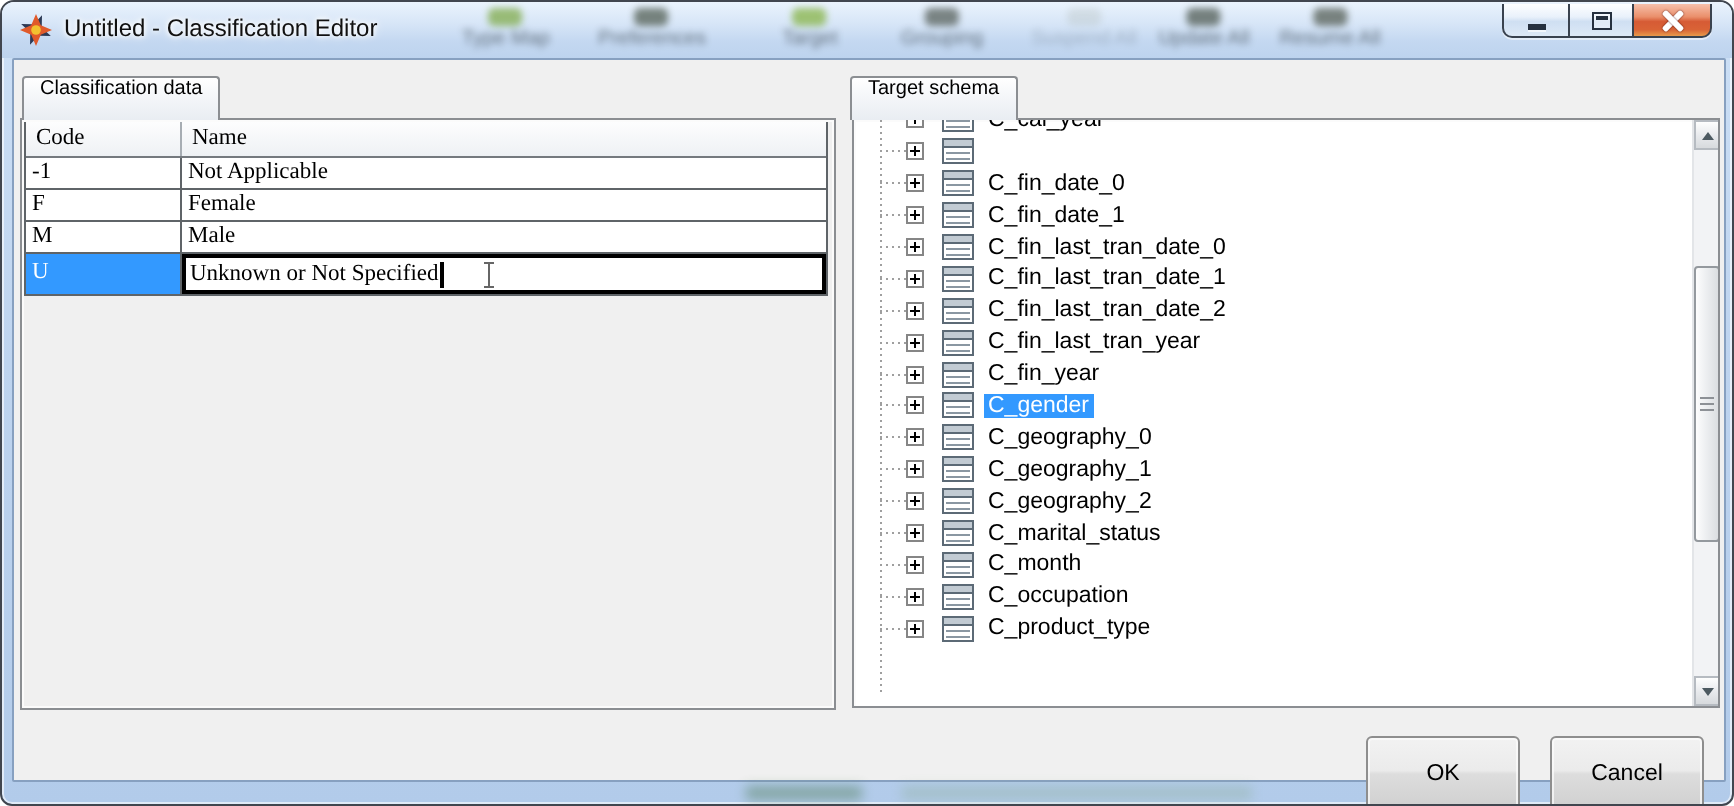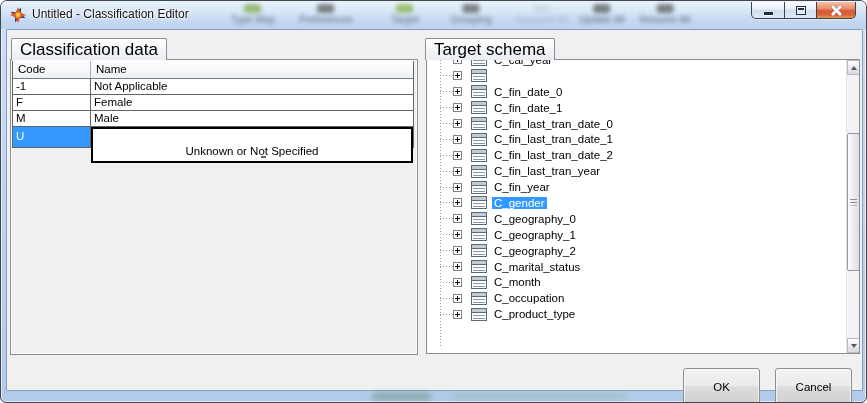--- a/index.html
+++ b/index.html
@@ -43,48 +43,48 @@
   .g-close::after  { transform:rotate(-45deg); }
 
   
   .smudge { position:absolute; filter:blur(3px); pointer-events:none; }
 
   
   .client { position:absolute; left:5px; top:28px; width:857px; height:362px; background:#f0f0f0;
             border:1px solid #87a0c0; border-radius:1px; }
 
   
-  .tab { position:absolute; height:22px; padding:0 8px; z-index:3; font-size:17px; color:#000;
-         display:flex; align-items:flex-end; border:1px solid #8b8e92; border-bottom:none; border-radius:2px 2px 0 0;
+  .tab { position:absolute; height:22px; padding:0 8px; z-index:3; font-size:10px; color:#000;
+         display:flex; align-items:flex-start; border:1px solid #8b8e92; border-bottom:none; border-radius:2px 2px 0 0;
          background:linear-gradient(180deg,#ffffff 0%,#f4f6f9 45%,#e9edf2 100%); }
   #tab-left  { left:4px;   top:8px; }
   #tab-right { left:418px; top:8px; }
 
   
   .panel { position:absolute; border:1px solid #8b8e92; }
   #panel-left  { left:3px;   top:29px; width:408px; height:296px; background:#f0f0f0;
-                 box-shadow: inset 1px 1px 0 #fbfbfb, inset -1px -1px 0 #fbfbfb; }
+                 box-shadow: inset 1px 1px 0 #fbfbfb, inset -1px -1px 0 #fbfbfb; font-family: Liberation Serif, serif; }
   #panel-right { left:419px; top:29px; width:434px; height:295px; background:#ffffff;
                  box-shadow: inset 1px 1px 0 #fbfbfb; overflow:hidden; }
 
   
   .tbl { position:absolute; left:1px; top:1px; width:402px; border-left:1px solid #5f6468;
          border-right:1px solid #5f6468; background:#fff; }
   .tbl-header { display:flex; height:18px; background:linear-gradient(#fdfdfe,#eef1f4);
                 border-bottom:1px solid #74797e; }
   .th { font-size:11.5px; color:#000; padding:2px 5px; white-space:nowrap; }
   .th.code { width:78px; border-right:1px solid #a7adb3; }
   .th.name { flex:1; }
   .tbl-row { display:flex; height:16px; background:#fff; border-bottom:1px solid #5f6468; }
   .td { font-size:11.5px; color:#000; white-space:nowrap; overflow:hidden; }
   .td.code { width:78px; padding:1px 3px; border-right:1px solid #5f6468; }
   .td.name { flex:1; padding:1px 3px; }
   .tbl-row.editing { height:21px; border-bottom:1px solid #5f6468; }
   .tbl-row.editing .td.code { padding-top:3px; }
-  .td.name.edit { border:2px solid #000; background:#fff; padding:16px 2px; display:flex; align-items:center;flex-direction:column; }
+  .td.name.edit { border:2px solid #000; background:#fff; padding:0 2px; display:flex; align-items:center; }
   .caret { display:inline-block; width:2px; height:13px; background:#000; margin-left:1px; }
   .ibeam { position:relative; display:inline-block; width:1px; height:13px; background:#666; margin-left:22px; }
   .ibeam::before,.ibeam::after { content:""; position:absolute; left:-2px; width:5px; height:1px; background:#666; }
   .ibeam::before { top:0; } .ibeam::after { bottom:0; }
 
   
   #tree { position:absolute; left:0; top:0; right:13px; bottom:0; overflow:hidden; }
   .tree-guide { position:absolute; left:13px; top:0; height:287px; width:1px;
                 background:repeating-linear-gradient(#9f9f9f 0 1px, transparent 1px 3px); }
   #tree-list { margin-top:-8px; position:relative; }

